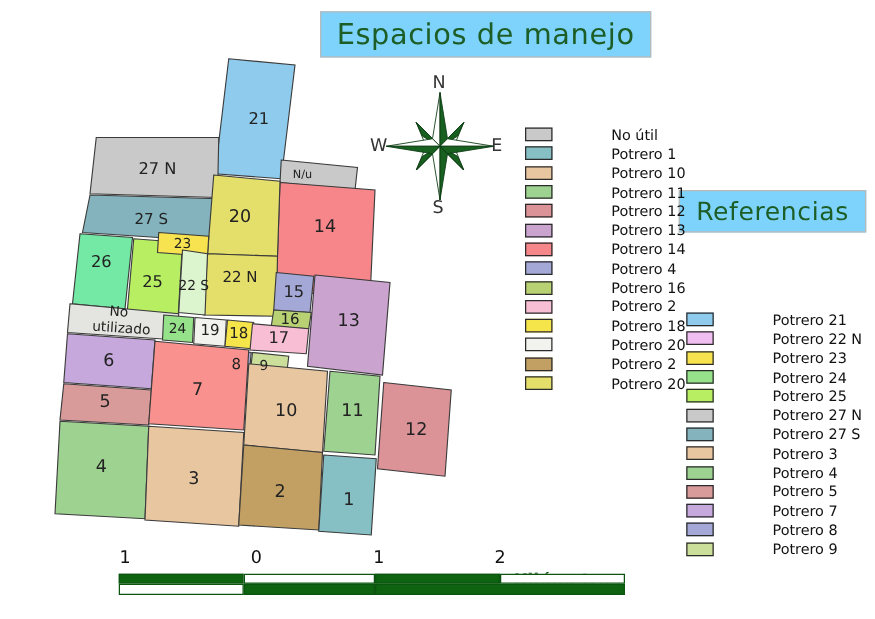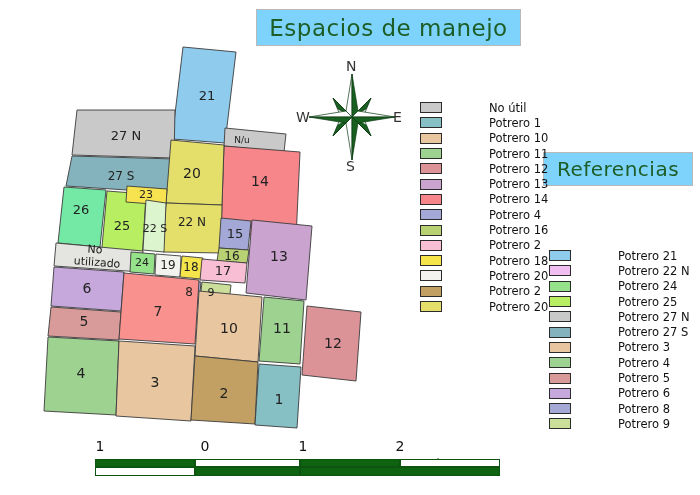--- a/index.html
+++ b/index.html
@@ -260,20 +260,24 @@
   <div class="legend" id="legend-b">
       <div class="legend-row">
         <span class="swatch" style="background: rgb(142, 203, 236);"></span>
         <span class="lbl">Potrero 21</span>
       </div>
       <div class="legend-row">
         <span class="swatch" style="background: rgb(240, 190, 240);"></span>
         <span class="lbl">Potrero 22 N</span>
       </div>
       <div class="legend-row">
+        <span class="swatch" style="background: rgb(247, 227, 79);"></span>
+        <span class="lbl">Potrero 23</span>
+      </div>
+      <div class="legend-row">
         <span class="swatch" style="background: rgb(150, 226, 138);"></span>
         <span class="lbl">Potrero 24</span>
       </div>
       <div class="legend-row">
         <span class="swatch" style="background: rgb(184, 238, 98);"></span>
         <span class="lbl">Potrero 25</span>
       </div>
       <div class="legend-row">
         <span class="swatch" style="background: rgb(201, 201, 201);"></span>
         <span class="lbl">Potrero 27 N</span>
@@ -289,21 +293,21 @@
       <div class="legend-row">
         <span class="swatch" style="background: rgb(158, 210, 145);"></span>
         <span class="lbl">Potrero 4</span>
       </div>
       <div class="legend-row">
         <span class="swatch" style="background: rgb(217, 154, 154);"></span>
         <span class="lbl">Potrero 5</span>
       </div>
       <div class="legend-row">
         <span class="swatch" style="background: rgb(198, 168, 220);"></span>
-        <span class="lbl">Potrero 6</span>
+        <span class="lbl">Potrero 7</span>
       </div>
       <div class="legend-row">
         <span class="swatch" style="background: rgb(163, 168, 214);"></span>
         <span class="lbl">Potrero 8</span>
       </div>
       <div class="legend-row">
         <span class="swatch" style="background: rgb(204, 223, 154);"></span>
         <span class="lbl">Potrero 9</span>
       </div>
     </div>

